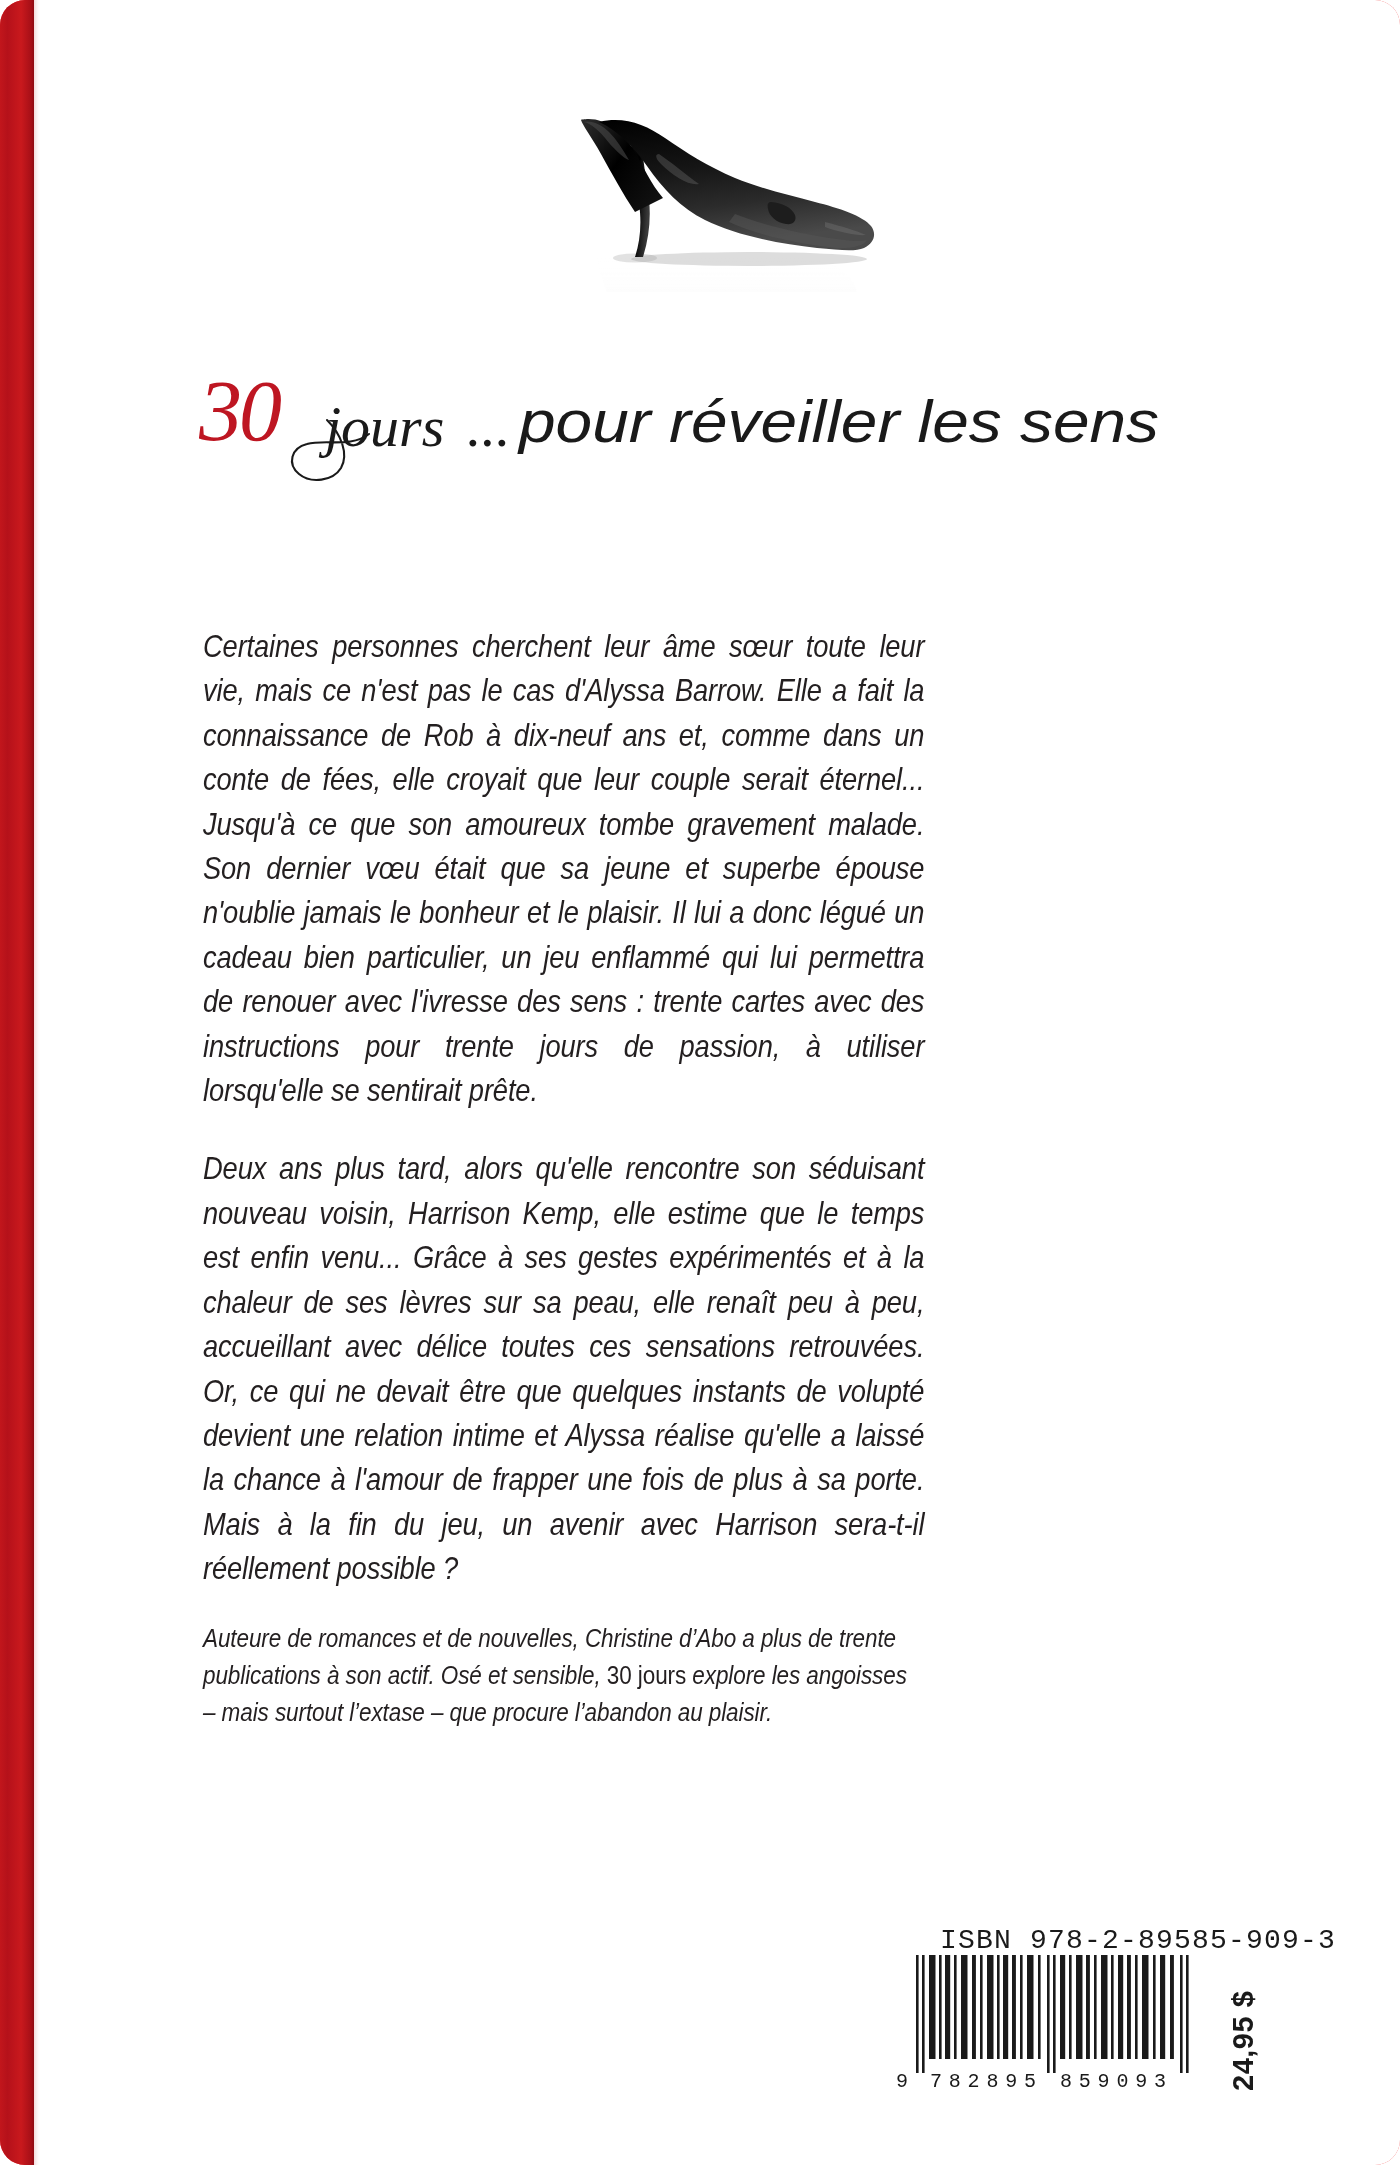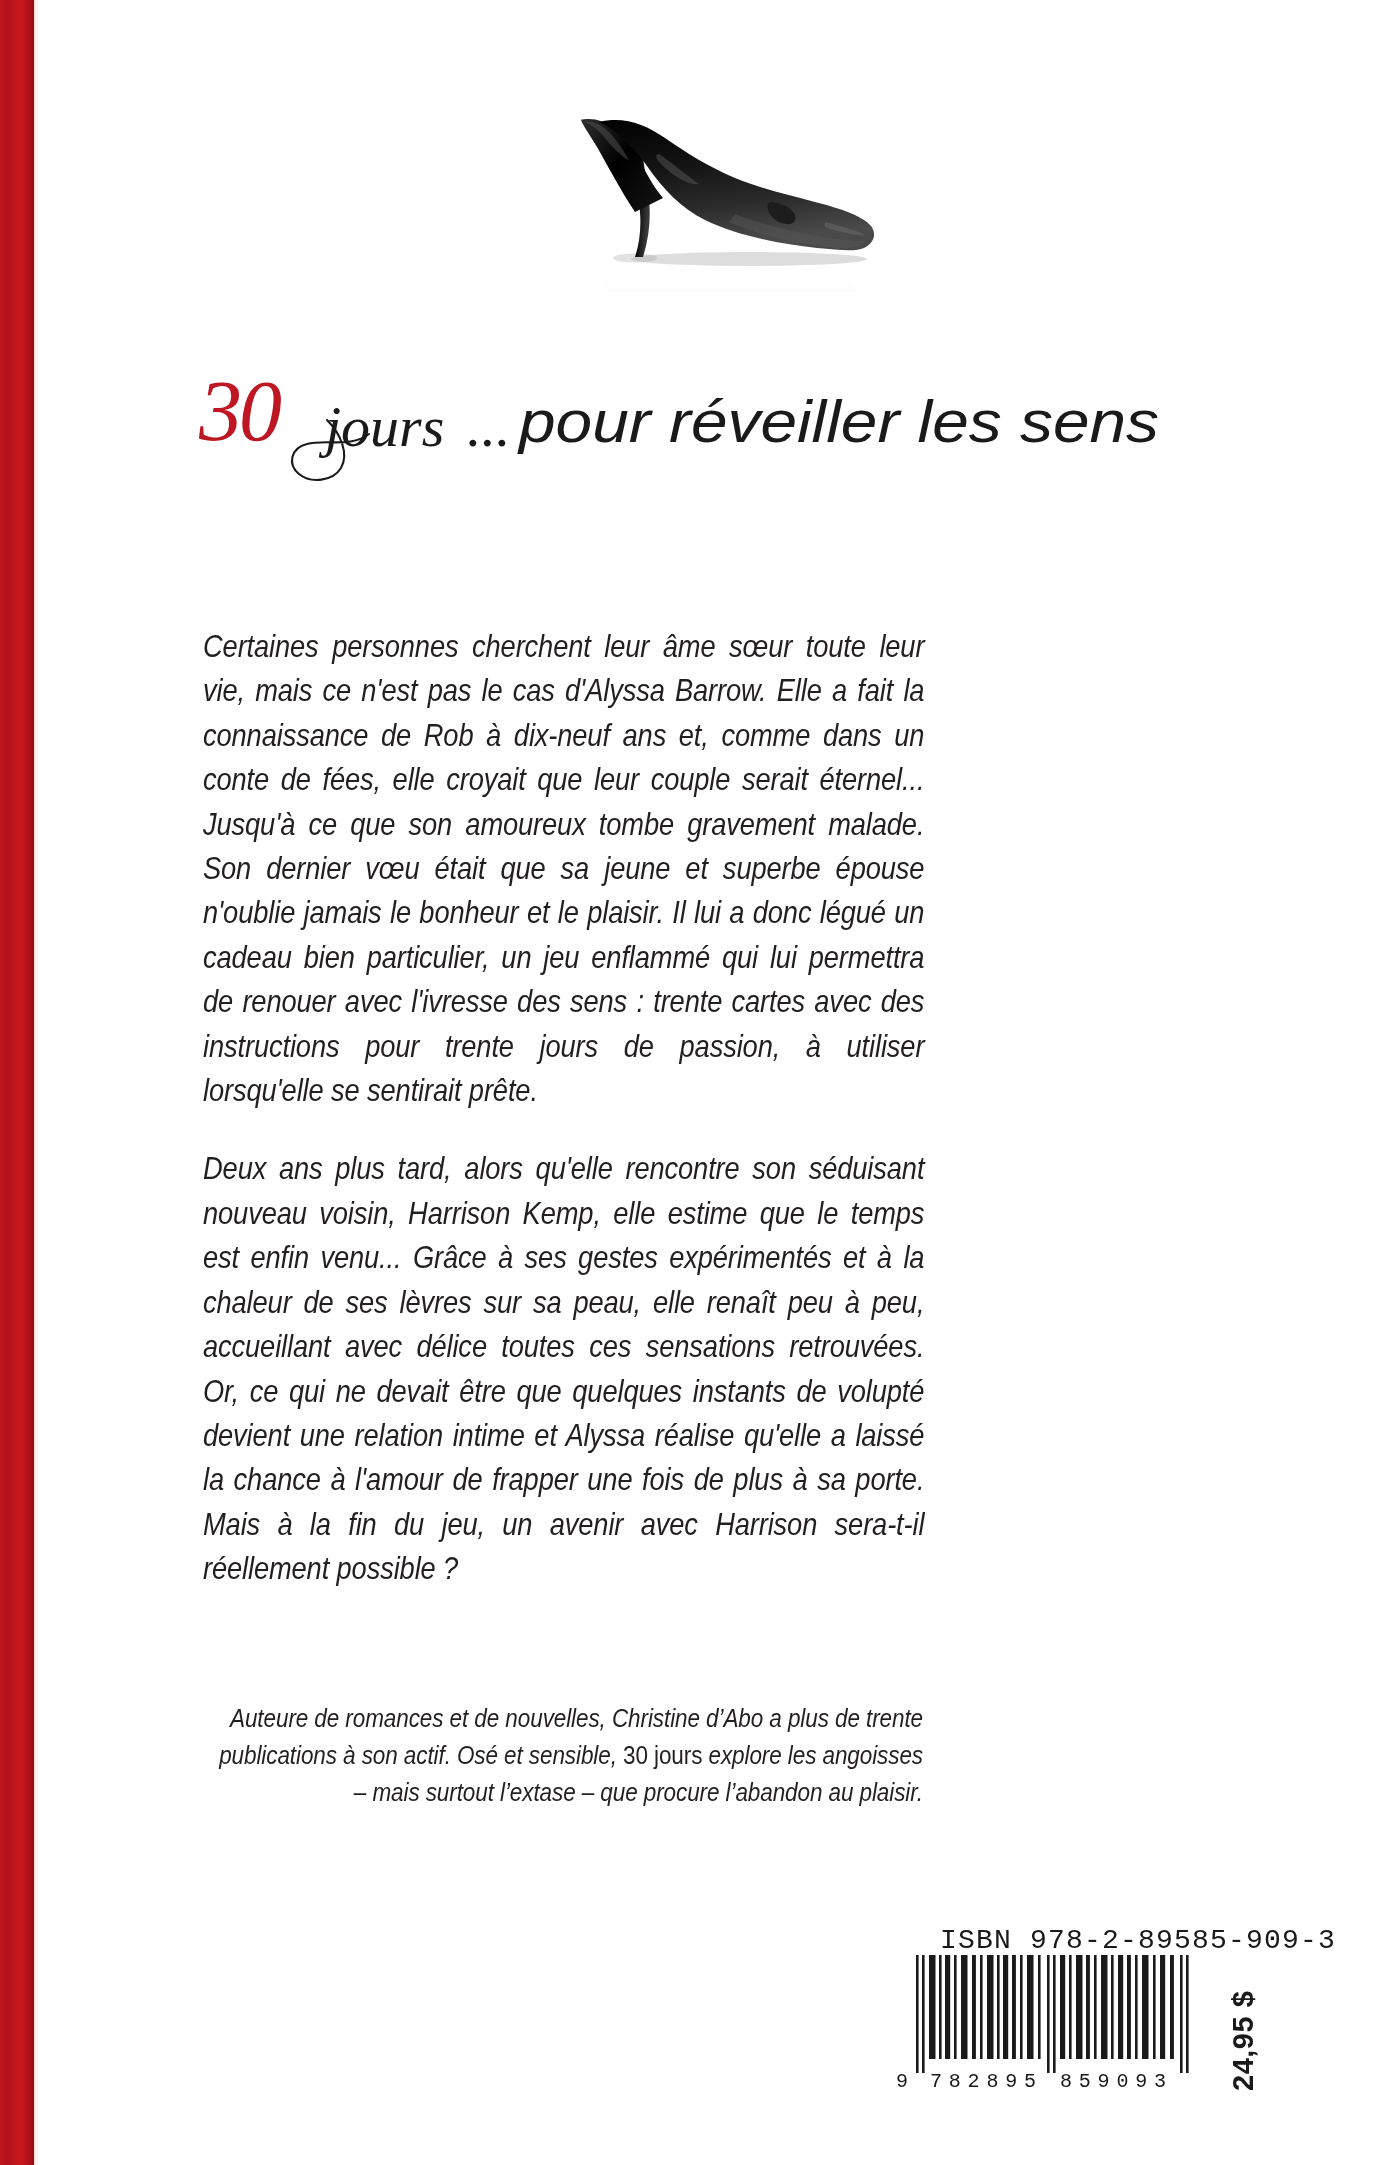--- a/index.html
+++ b/index.html
@@ -10,20 +10,21 @@
   body {
     font-family: "Liberation Sans", sans-serif;
   }
 
   #cover {
     position: relative;
     width: 1400px;
     height: 2165px;
     background: #ef4444;
     overflow: hidden;
+    border-radius: 25px;
   }
 
   
   #spine-band {
     position: absolute;
     left: 0;
     top: 0;
     width: 34px;
     height: 100%;
     background: linear-gradient(to right,
@@ -92,23 +93,22 @@
     transform: scaleX(0.895);
     transform-origin: left top;
     width: 806px;
   }
   .para:last-child { margin-bottom: 0; }
 
   
   #author-note {
     position: absolute;
     left: 164px;
-    top: 1700px;
+    top: 1620px;
     width: 722px;
-    text-align: right;
   }
   #author-note p {
     margin: 0;
     font-family: "Liberation Sans Narrow", "Liberation Sans", sans-serif;
     font-size: 25px;
     line-height: 37px;
     color: #231f20;
     font-style: italic;
     letter-spacing: -0.1px;
     transform: scaleX(0.9);

